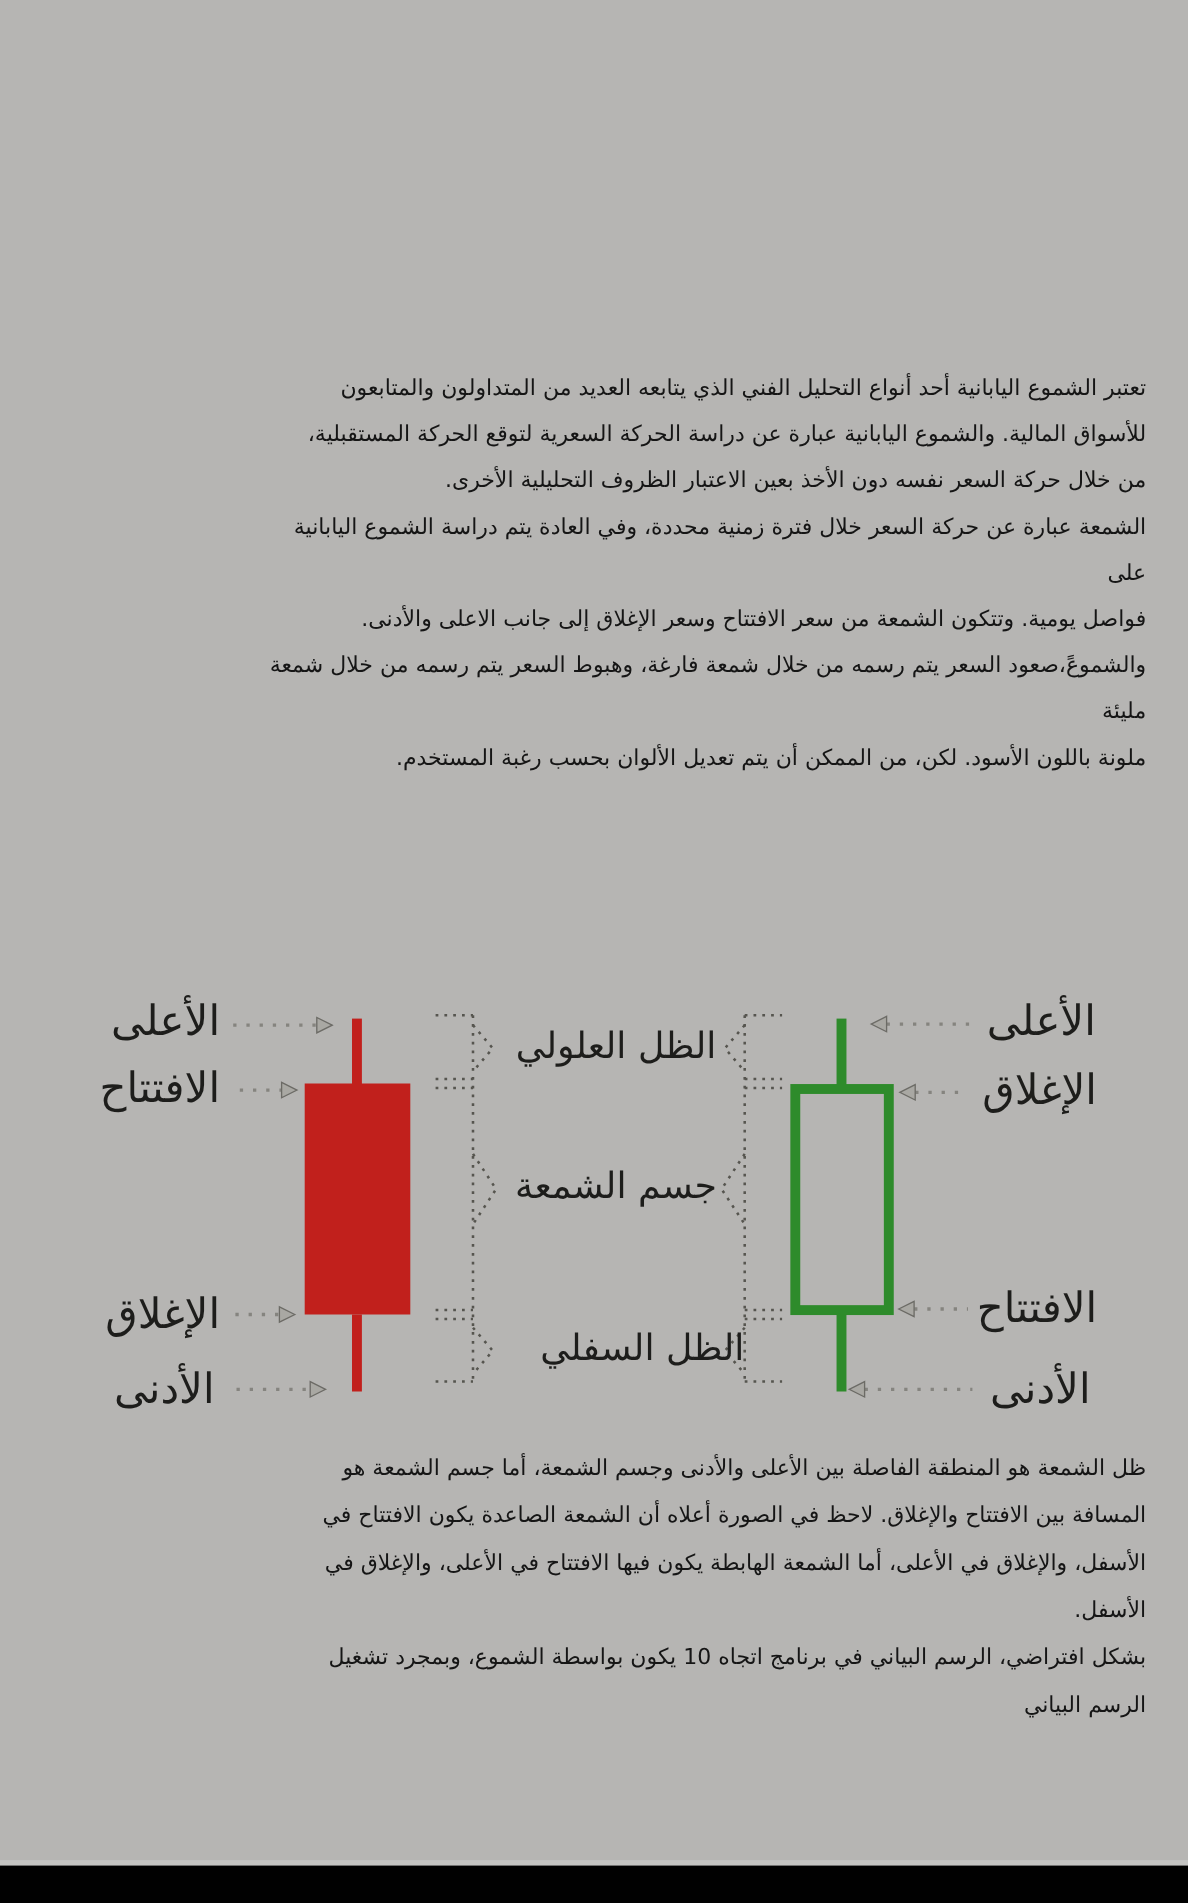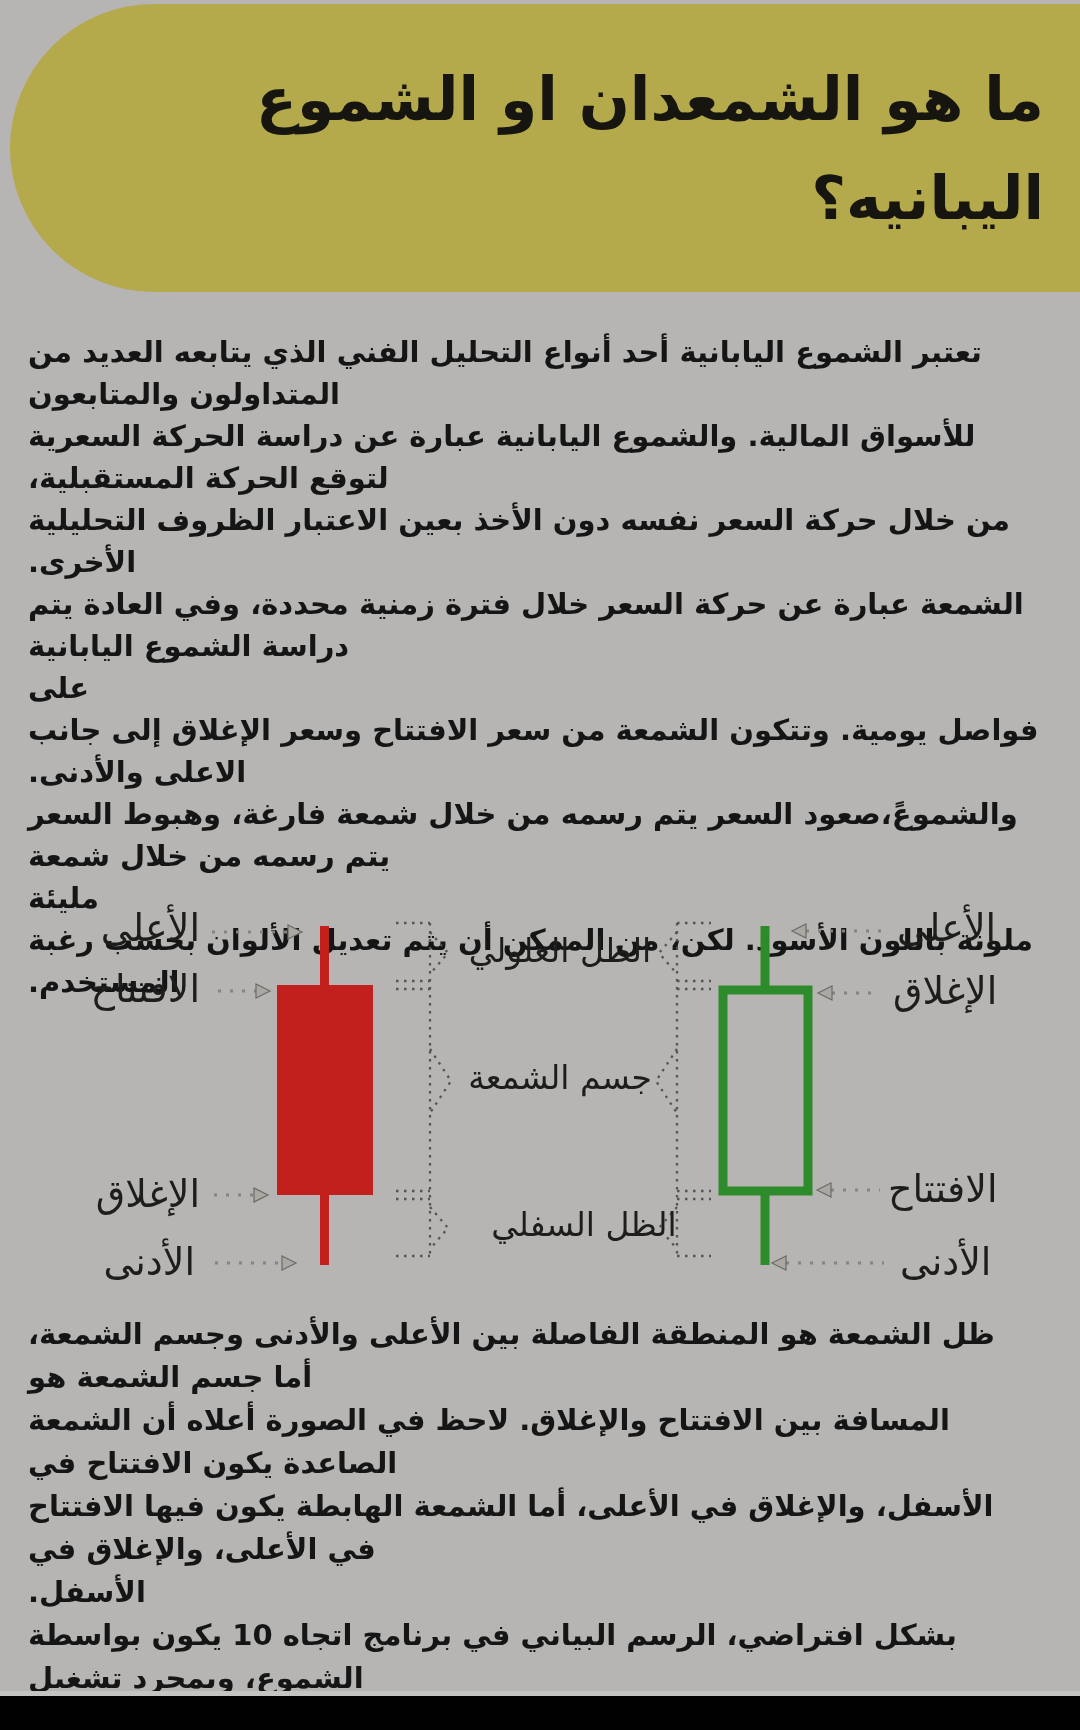--- a/index.html
+++ b/index.html
@@ -16,22 +16,22 @@
   }
   .banner-text {
     position:absolute; top:46px; right:36px; left:40px;
     direction:rtl; text-align:right;
     font-size:60px; font-weight:bold; line-height:99px; color:#17150f;
   }
 
   
   .para {
     position:absolute; left:28px; right:38px;
-    direction:rtl; text-align:left;
-    font-size:29px; font-weight:bold; color:#151515;
+    direction:rtl; text-align:right;
+    font-size:20px; font-weight:normal; color:#151515;
   }
   .para1 { top:331px; line-height:42px; }
   .para2 { top:1313px; line-height:43px; }
 
   
   .diagram { position:absolute; top:790px; left:0; width:1080px; height:500px; }
   .diagram svg { position:absolute; top:0; left:0; }
   .dlabel {
     position:absolute; direction:rtl; white-space:nowrap;
     font-size:38px; color:#1d1d1b;
@@ -43,26 +43,20 @@
 
   
   .footer-line { position:absolute; top:1691px; left:0; width:100%; height:5px; background:#c4c4c2; }
   .footer-bar  { position:absolute; top:1696px; left:0; width:100%; height:34px; background:#010101; }
 </style>
 </head>
 <body>
 
 <div class="screen">
 
-  <div class="banner">
-    <div class="banner-text">
-      <div>ما هو الشمعدان او الشموع</div>
-      <div>اليبانيه؟</div>
-    </div>
-  </div>
 
   <div class="para para1">
     <div>تعتبر الشموع اليابانية أحد أنواع التحليل الفني الذي يتابعه العديد من المتداولون والمتابعون</div>
     <div>للأسواق المالية. والشموع اليابانية عبارة عن دراسة الحركة السعرية لتوقع الحركة المستقبلية،</div>
     <div>من خلال حركة السعر نفسه دون الأخذ بعين الاعتبار الظروف التحليلية الأخرى.</div>
     <div>الشمعة عبارة عن حركة السعر خلال فترة زمنية محددة، وفي العادة يتم دراسة الشموع اليابانية</div>
     <div>على</div>
     <div>فواصل يومية. وتتكون الشمعة من سعر الافتتاح وسعر الإغلاق إلى جانب الاعلى والأدنى.</div>
     <div>والشموعً،صعود السعر يتم رسمه من خلال شمعة فارغة، وهبوط السعر يتم رسمه من خلال شمعة</div>
     <div>مليئة</div>

